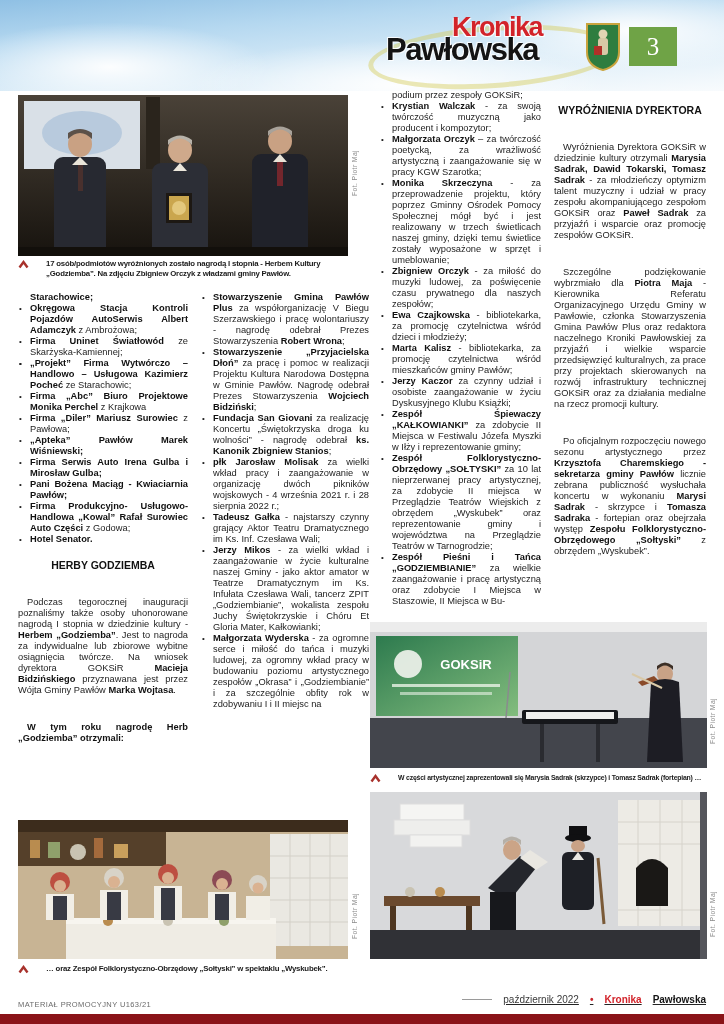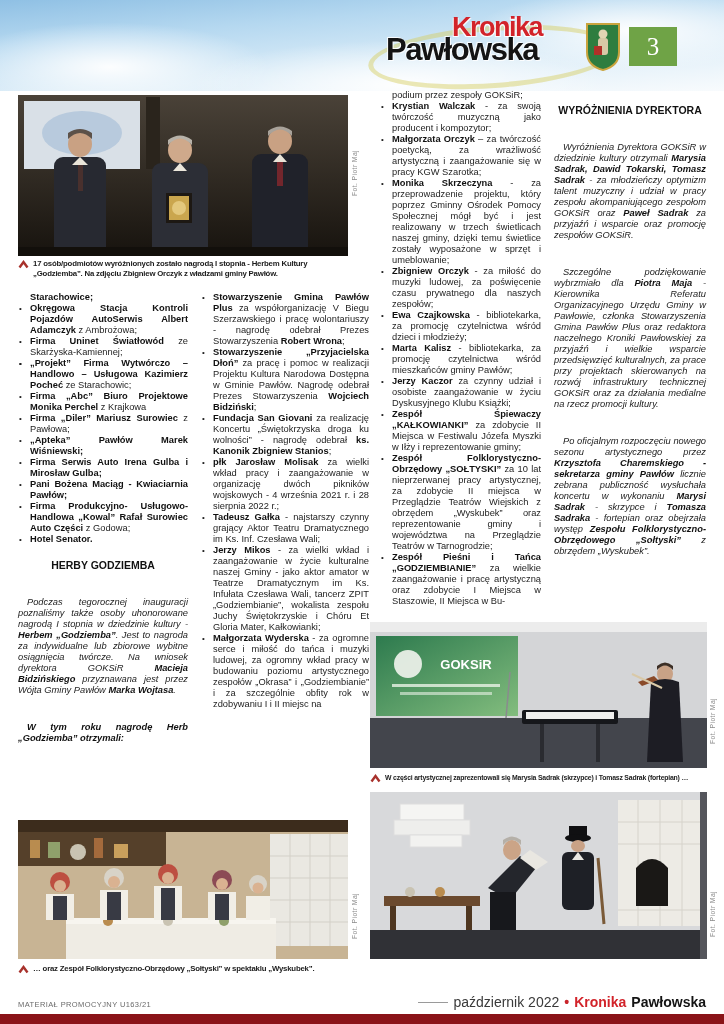--- a/index.html
+++ b/index.html
@@ -35,45 +35,45 @@
   .photo svg{display:block;width:100%;height:100%;}
 
   .credit{position:absolute;color:#8b8b8b;font-size:6.8px;letter-spacing:.4px;
           writing-mode:vertical-rl;transform:rotate(180deg);}
   .credit-top{left:351px;top:150px;}
   .credit-mid{left:709px;top:698px;}
   .credit-bl{left:351px;top:893px;}
   .credit-br{left:709px;top:891px;}
 
   
-  .caption{position:absolute;display:flex;gap:4px;align-items:flex-start;
+  .caption{position:absolute;display:flex;gap:17px;align-items:flex-start;
            font-weight:bold;color:#1b1b1b;}
   .cap-arrow{flex:0 0 auto;margin-top:1px;}
   .caption-top{left:18px;top:259px;width:331px;font-size:7.8px;line-height:10px;letter-spacing:-.2px;}
   .caption-mid{left:370px;top:773px;width:337px;font-size:6.9px;line-height:9px;letter-spacing:-.2px;white-space:nowrap;}
   .caption-bot{left:18px;top:964px;width:420px;font-size:7.8px;line-height:10px;letter-spacing:-.2px;white-space:nowrap;}
 
   
   .col{position:absolute;font-size:9.3px;line-height:11px;text-align:justify;overflow-wrap:break-word;}
   .col1{left:18px;top:292px;width:170px;}
   .col2{left:201px;top:292px;width:168px;}
   .col3{left:380px;top:90px;width:161px;}
   .col4{left:554px;top:90px;width:152px;}
   .blk{margin:0;}
   .blk-li{position:relative;padding-left:12px;}
   .blk-li .bullet{position:absolute;left:1px;top:0;font-size:8px;}
   .blk-cont{padding-left:12px;}
   .blk-pc{margin:0;}
-  .blk-p{text-indent:9px;margin-top:26px;font-style:italic;}
+  .blk-p{text-indent:9px;margin-top:26px;}
   .blk-h{color:#c9252b;font-weight:bold;text-align:center;font-size:10.5px;margin:15px 4px 13px;}
   .b{font-weight:bold;color:#111;}
 
   
   .footer-left{position:absolute;left:18px;top:1000px;font-size:7.5px;color:#6a6a6a;letter-spacing:.4px;}
-  .footer-right{position:absolute;right:18px;top:994px;display:flex;align-items:baseline;gap:5px;font-size:14px;}
+  .footer-right{position:absolute;right:18px;top:994px;display:flex;align-items:baseline;gap:11px;font-size:10px;text-decoration:underline;}
   .footer-rule{width:30px;height:1px;background:#9a9a9a;align-self:center;}
   .footer-date{color:#3a3a3a;}
   .footer-sep{color:#c9252b;font-weight:bold;}
   .footer-brand1{color:#d2232a;font-weight:bold;}
   .footer-brand2{color:#141414;font-weight:bold;}
   .footer-bar{position:absolute;left:0;top:1014px;width:724px;height:10px;background:#8a1418;}
 </style>
 </head>
 <body>
 

